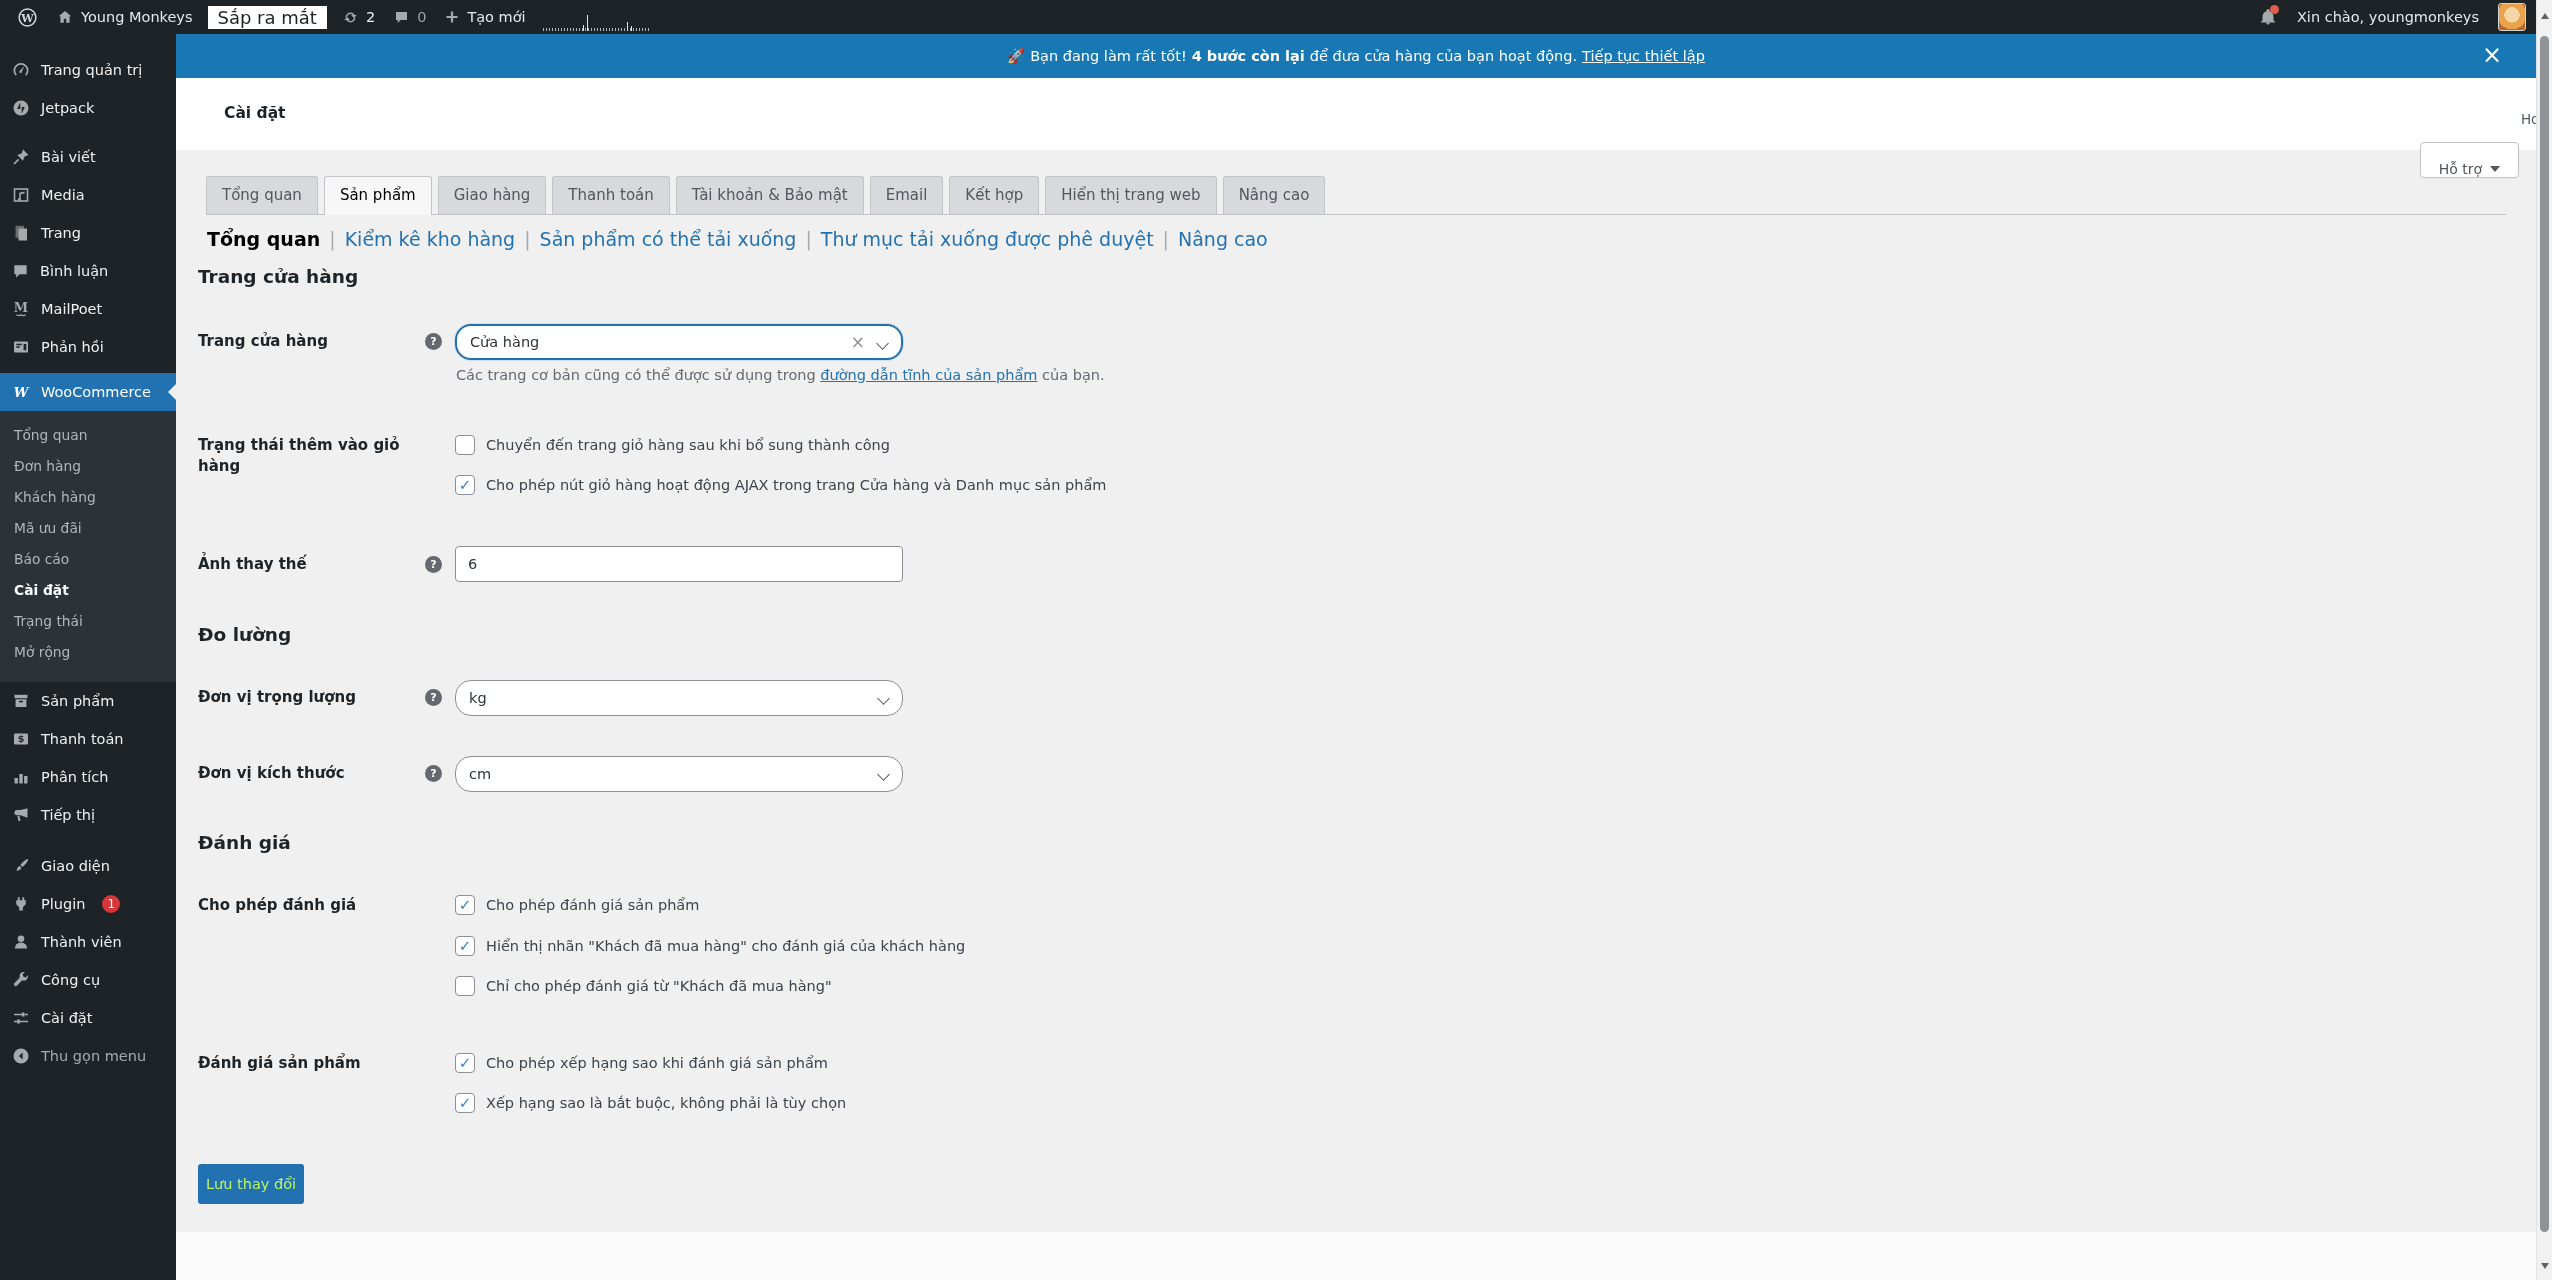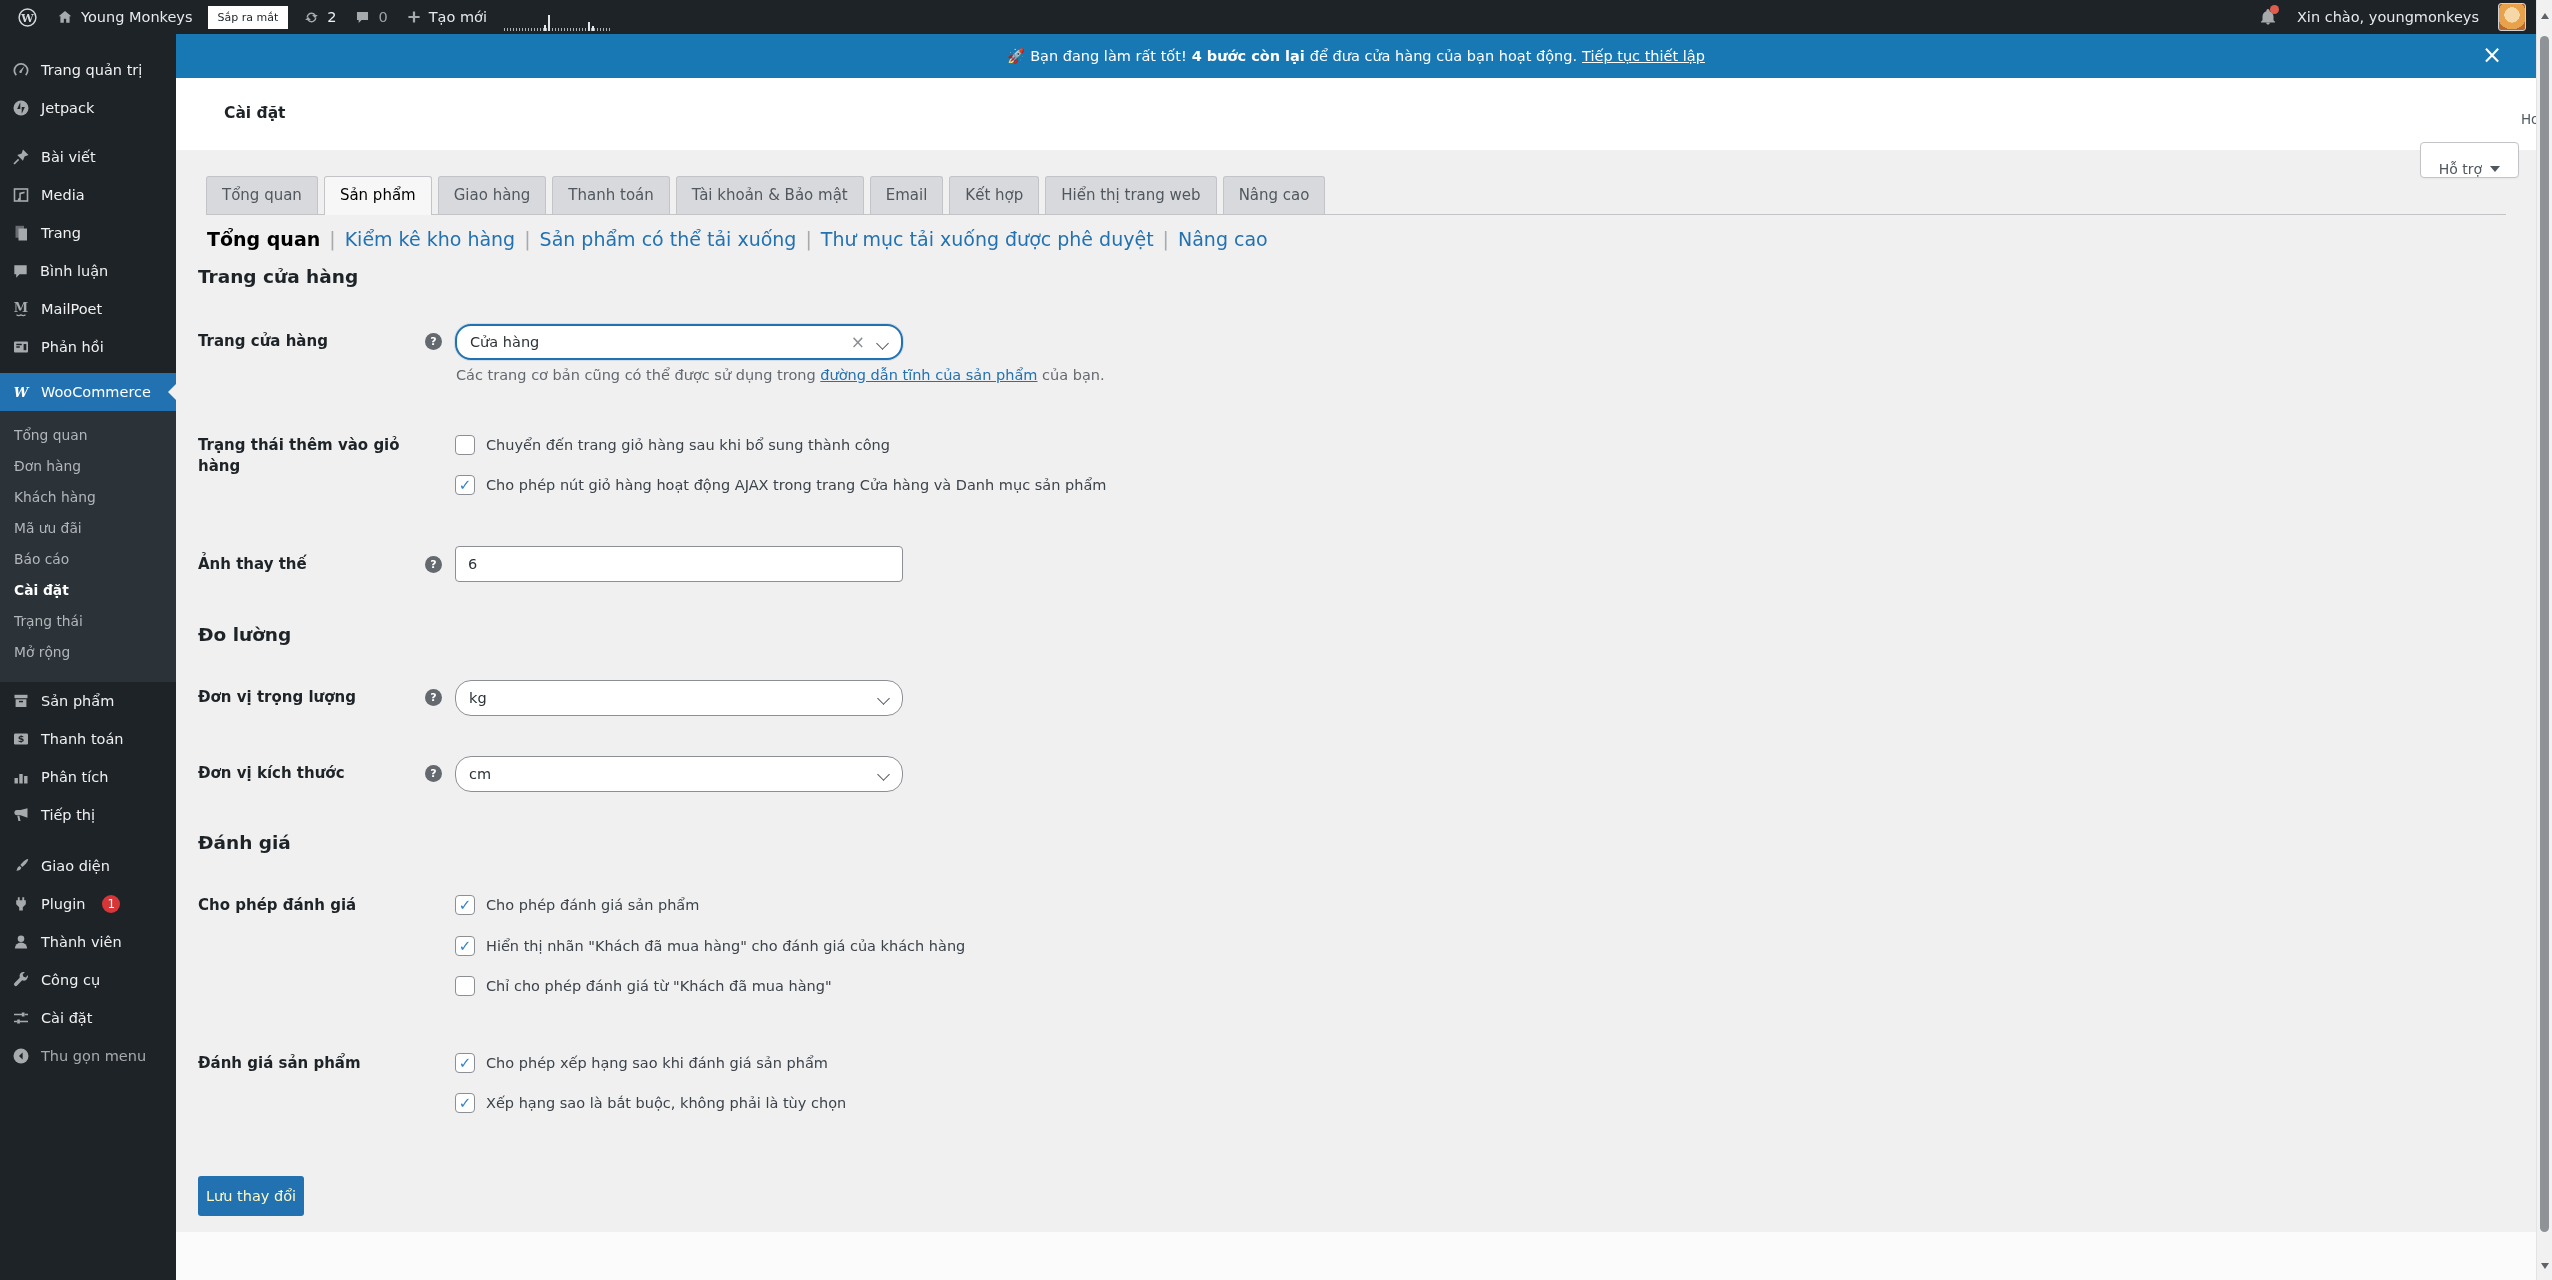--- a/index.html
+++ b/index.html
@@ -9,21 +9,21 @@
 
   
   .abar{position:absolute;left:0;top:0;width:2552px;height:34px;background:#1d2327;z-index:30;
         display:flex;align-items:center;justify-content:space-between;}
   .abar-left,.abar-right{display:flex;align-items:center;height:34px;}
   .abar-left{padding-left:8px;}
   .abar-right{padding-right:26px;gap:10px;}
   .abar-item{display:flex;align-items:center;gap:7px;color:#e7e9ec;font-size:14.5px;height:34px;padding:0 9px;cursor:pointer;}
   .abar-count{color:#f0f0f1;}
   .abar-count.dim{color:#9ea3a8;}
-  .coming-badge{background:#ffffff;color:#1d2327;font-size:11px;padding:3px 10px;margin:0 6px;line-height:17px;}
+  .coming-badge{background:#ffffff;color:#1d2327;font-size:18px;padding:3px 10px;margin:0 6px;line-height:17px;}
   .spark{position:relative;width:108px;height:20px;margin:0 8px;align-self:flex-end;}
   .spark .base{position:absolute;left:0;right:0;bottom:3px;height:3px;
       background:repeating-linear-gradient(90deg,#aeb3b8 0 1.4px,transparent 1.4px 3px);}
   .spark .sp{position:absolute;bottom:3px;width:1.6px;background:#e4e6e8;}
   .avatar{width:26px;height:26px;border-radius:3px;border:1px solid #cfd3d7;
       background:radial-gradient(circle at 50% 42%,#f6d7a8 0 38%,#e8a24b 39% 72%,#b96a2a 73%);}
   .bell-wrap{position:relative;}
   .bell-dot{position:absolute;right:-1px;top:-2px;width:9px;height:9px;border-radius:50%;background:#e05d4e;}
 
   
@@ -97,21 +97,21 @@
   .fdesc{position:absolute;left:280px;font-size:14.5px;color:#646970;}
   .fdesc a{color:#2271b1;cursor:pointer;}
 
   .cbrow{position:absolute;left:279px;display:flex;align-items:center;gap:11px;cursor:pointer;}
   .cbox{width:20px;height:20px;background:#fff;border:1px solid #8c8f94;border-radius:4px;box-sizing:border-box;
       text-align:center;line-height:17px;}
   .cbox.on::after{content:"✓";color:#3582c4;font-size:15px;font-weight:bold;}
   .cbl{font-size:14.5px;color:#3c434a;}
 
   .save-btn{position:absolute;left:22px;top:1014px;width:106px;height:40px;background:#2271b1;border:none;
-      border-radius:3px;color:#fef9c3;font-size:14.5px;cursor:pointer;font-family:inherit;margin-top:12px;}
+      border-radius:3px;color:#bef264;font-size:14.5px;cursor:pointer;font-family:inherit;}
 
   
   .vsb{position:absolute;right:0;top:0;width:16px;height:1280px;background:#f1f1f2;border-left:1px solid #e2e3e5;
       box-sizing:border-box;z-index:50;}
   .vsb .arr{position:absolute;left:0;width:16px;height:16px;display:flex;align-items:center;justify-content:center;}
   .tri-up{width:0;height:0;border:4.5px solid transparent;border-bottom:6px solid #5f6368;margin-top:-4px;}
   .tri-dn{width:0;height:0;border:4.5px solid transparent;border-top:6px solid #5f6368;margin-bottom:-4px;}
   .vsb .thumb{position:absolute;left:3px;top:36px;width:9px;height:1196px;border-radius:5px;background:#8f9296;}
 </style>
 </head>

